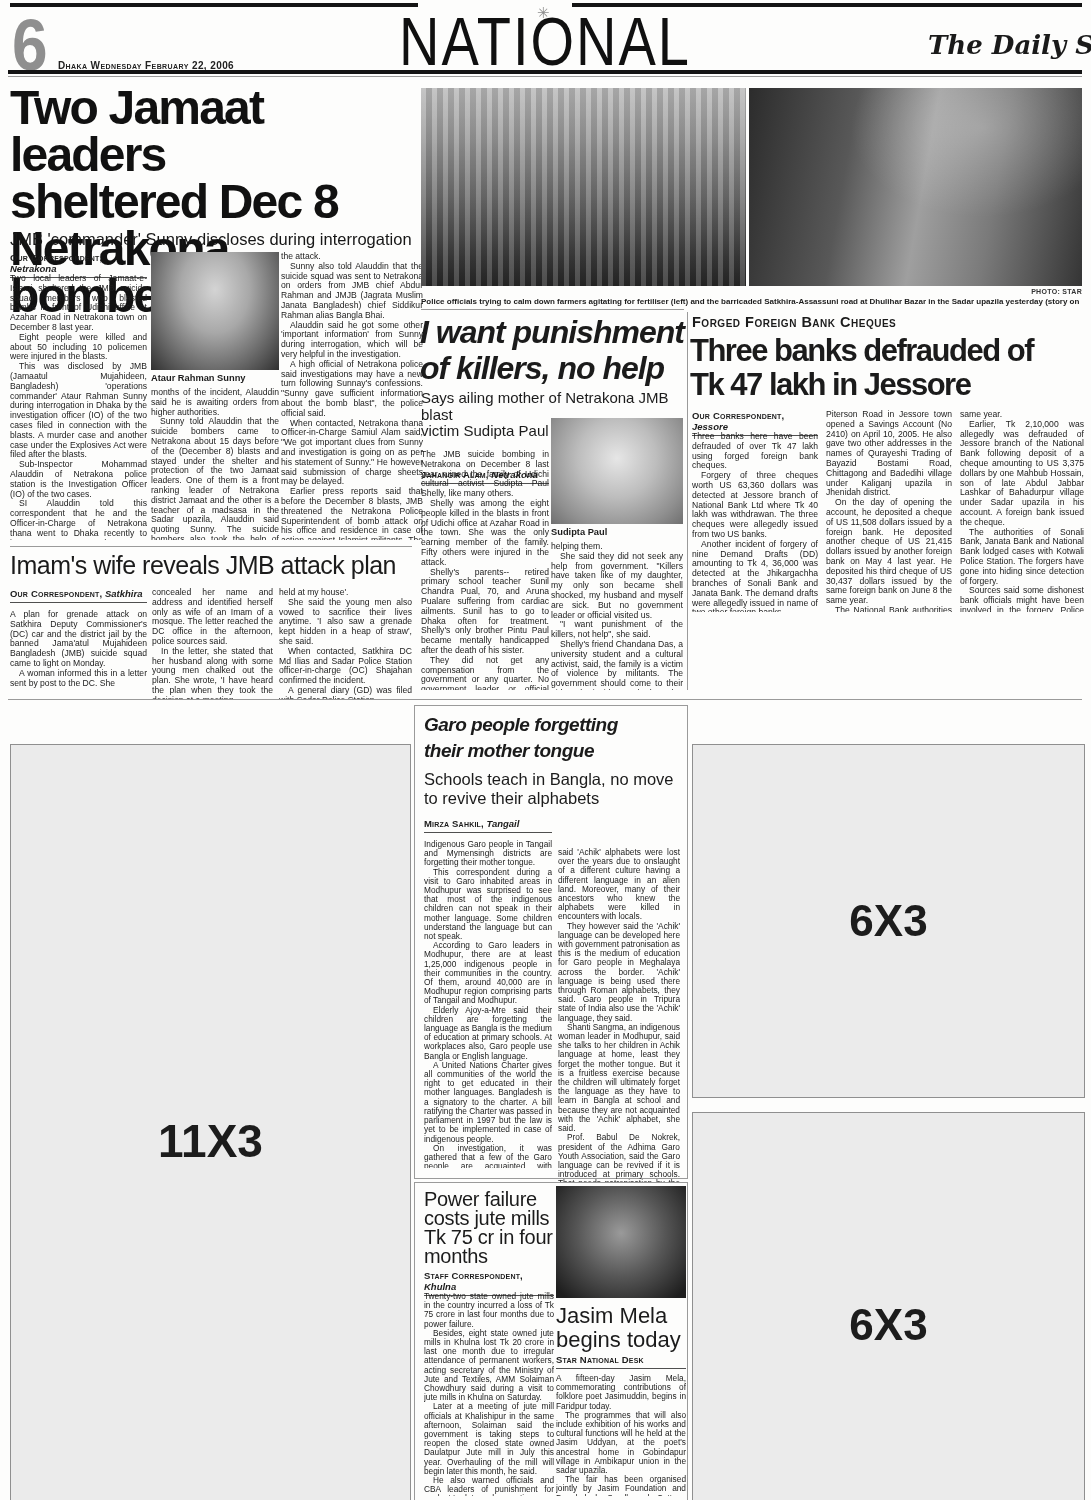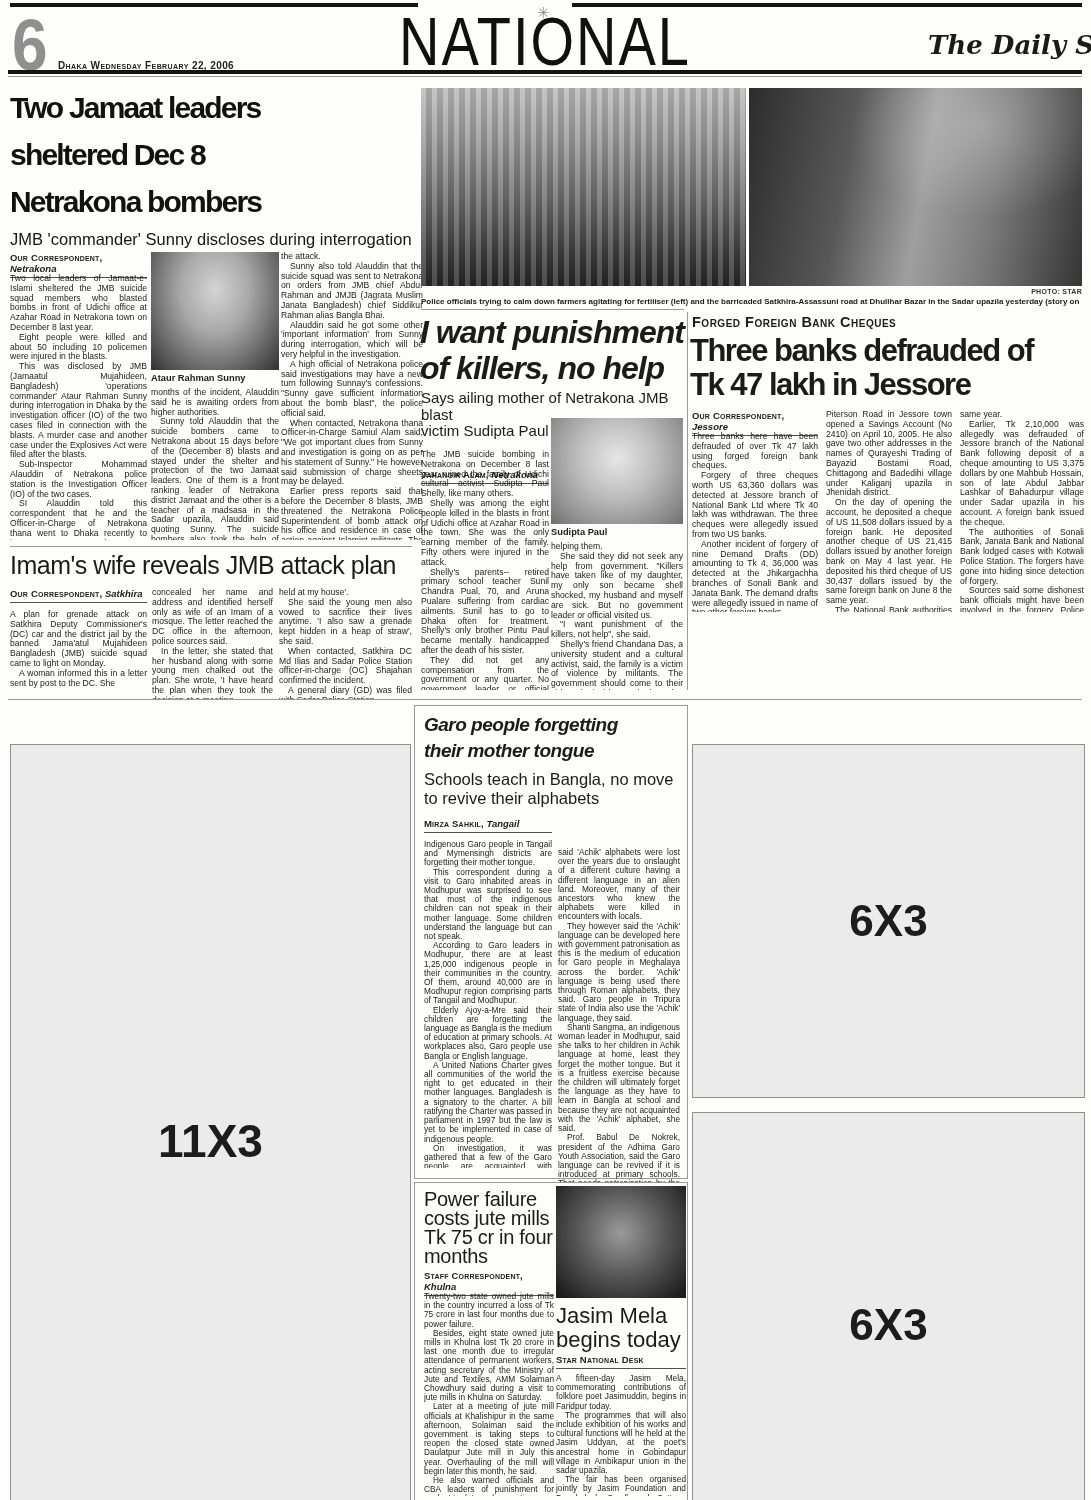--- a/index.html
+++ b/index.html
@@ -14,21 +14,21 @@
   
   .pagenum{font-size:64px;font-weight:bold;color:#8f8f8f;transform:scaleY(1.12);transform-origin:top left;line-height:1;}
   .dateline{font-size:10px;font-weight:bold;font-variant:small-caps;letter-spacing:.4px;color:#222;}
   .masthead{font-size:56px;font-weight:400;letter-spacing:2px;transform:scaleY(1.22);transform-origin:top center;
             text-align:center;line-height:1;color:#101010;}
   .starburst{font-size:15px;color:#8d8d8d;}
   .logo{font-family:"DejaVu Serif",serif;font-style:italic;font-weight:bold;font-size:26px;color:#1a1a1a;white-space:nowrap;}
 
   
   .hl p{margin:0;}
-  .lead-hl{font-size:30px;font-weight:bold;letter-spacing:-1.8px;line-height:47px;color:#111;}
+  .lead-hl{font-size:48px;font-weight:bold;letter-spacing:-1.8px;line-height:47px;color:#111;}
   .lead-sub{font-size:16.5px;white-space:nowrap;color:#161616;}
   .pun-hl{font-size:32px;font-style:italic;letter-spacing:-1px;line-height:36px;}
   .pun-sub{font-size:15px;line-height:16.5px;}
   .jes-kicker{font-size:14.5px;font-weight:bold;font-variant:small-caps;letter-spacing:.5px;}
   .jes-hl{font-size:31px;font-weight:bold;letter-spacing:-1.5px;line-height:33.5px;}
   .imam-hl{font-size:25px;font-weight:400;letter-spacing:-.5px;white-space:nowrap;}
   .garo-hl{font-size:19px;font-weight:bold;font-style:italic;letter-spacing:-.5px;line-height:26px;}
   .garo-sub{font-size:16.5px;line-height:19px;}
   .pow-hl{font-size:20px;font-weight:400;letter-spacing:-.3px;line-height:19px;}
   .jas-hl{font-size:22px;font-weight:400;line-height:24px;}

